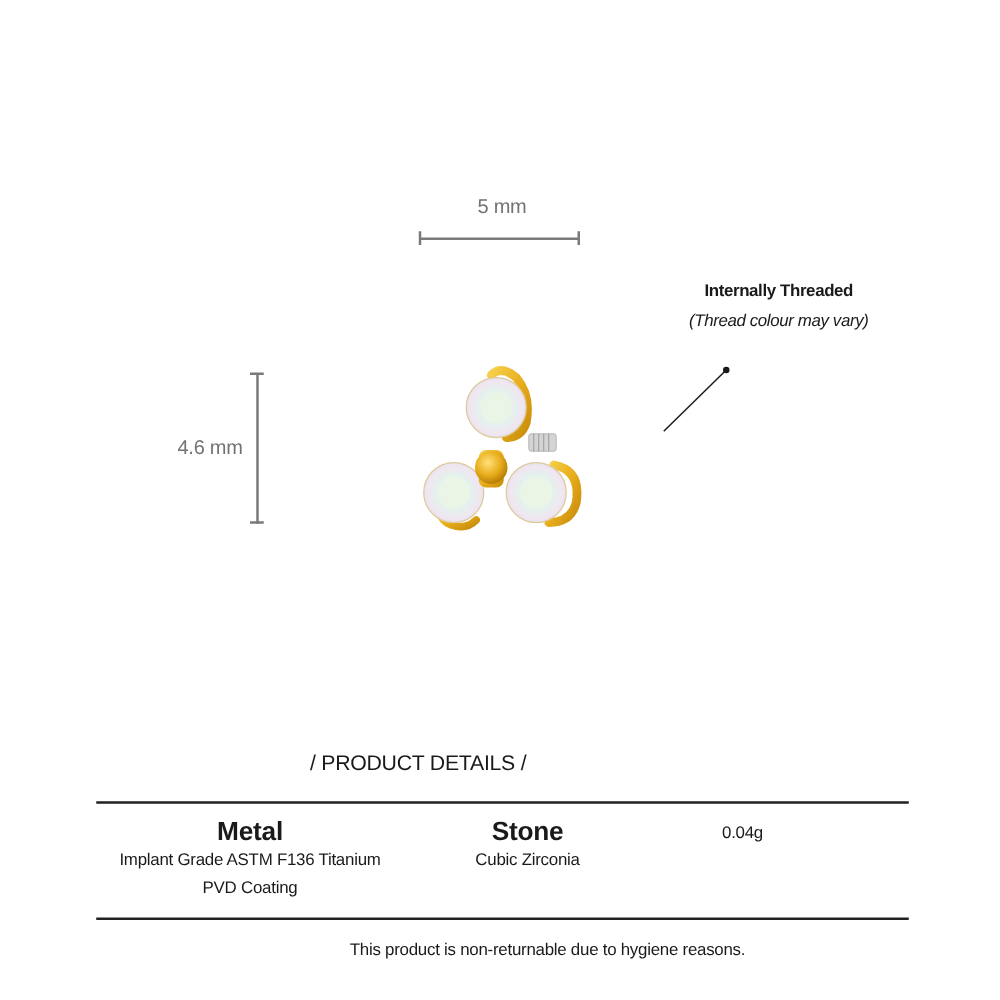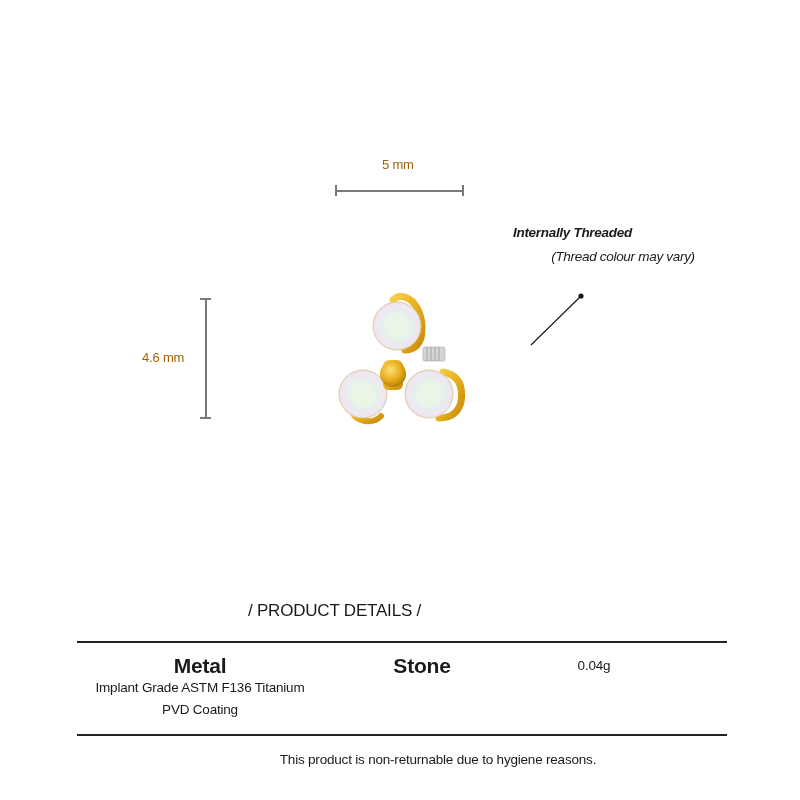--- a/index.html
+++ b/index.html
@@ -1,24 +1,24 @@
 <!DOCTYPE html>
 <html><head>
 <meta charset="utf-8">
 <style>
   html, body { margin:0; padding:0; background:#ffffff; }
   body { width:800px; height:800px; position:relative; overflow:hidden;
          font-family:"Liberation Sans", sans-serif; color:#1a1a1a; }
   .abs { position:absolute; }
-  .dim-label { font-size:13px; color:#a16207; letter-spacing:-0.2px; }
+  .dim-label { font-size:16px; color:#737373; letter-spacing:-0.2px; }
   .bar-h { position:absolute; height:2px; background:#7a7a7a; }
   .bar-v { position:absolute; width:2px; background:#7a7a7a; }
   .cap-v { position:absolute; width:2px; height:11px; background:#7a7a7a; }
   .cap-h { position:absolute; height:2px; width:11px; background:#7a7a7a; }
-  .thread-title { font-weight:bold; font-size:13.5px; text-align:left; width:220px; letter-spacing:-0.3px;font-style:italic; }
+  .thread-title { font-weight:bold; font-size:13.5px; text-align:center; width:220px; letter-spacing:-0.3px; }
   .thread-sub { font-size:13.5px; text-align:center; width:220px; letter-spacing:-0.3px; }
   .section-title { width:669px; text-align:center; font-size:17px; letter-spacing:-0.2px; top:601px; left:0; }
   .rule { position:absolute; left:77px; width:650px; height:2px; background:#222; }
   .col { position:absolute; text-align:center; }
   .col-head { font-weight:bold; font-size:21px; letter-spacing:-0.2px; line-height:22px; }
   .col-val { font-size:13.5px; line-height:22px; letter-spacing:-0.2px; }
   .footer-note { width:800px; left:0; text-align:center; font-size:13.5px; top:752px; letter-spacing:-0.2px;padding-left:38px; }
 </style>
 </head>
 <body>
@@ -92,20 +92,21 @@
 <div class="rule" style="top:641px;"></div>
 
 <div class="col" style="left:70px; width:260px; top:655px;">
   <div class="col-head">Metal</div>
   <div class="col-val">Implant Grade ASTM F136 Titanium</div>
   <div class="col-val">PVD Coating</div>
 </div>
 
 <div class="col" style="left:342px; width:160px; top:655px;">
   <div class="col-head">Stone</div>
+  <div class="col-val">Cubic Zirconia</div>
 </div>
 
 <div class="col" style="left:534px; width:120px; top:655px;">
   <div class="col-val">0.04g</div>
 </div>
 
 <div class="rule" style="top:734px;"></div>
 
 <div class="abs footer-note">This product is non-returnable due to hygiene reasons.</div>
 

